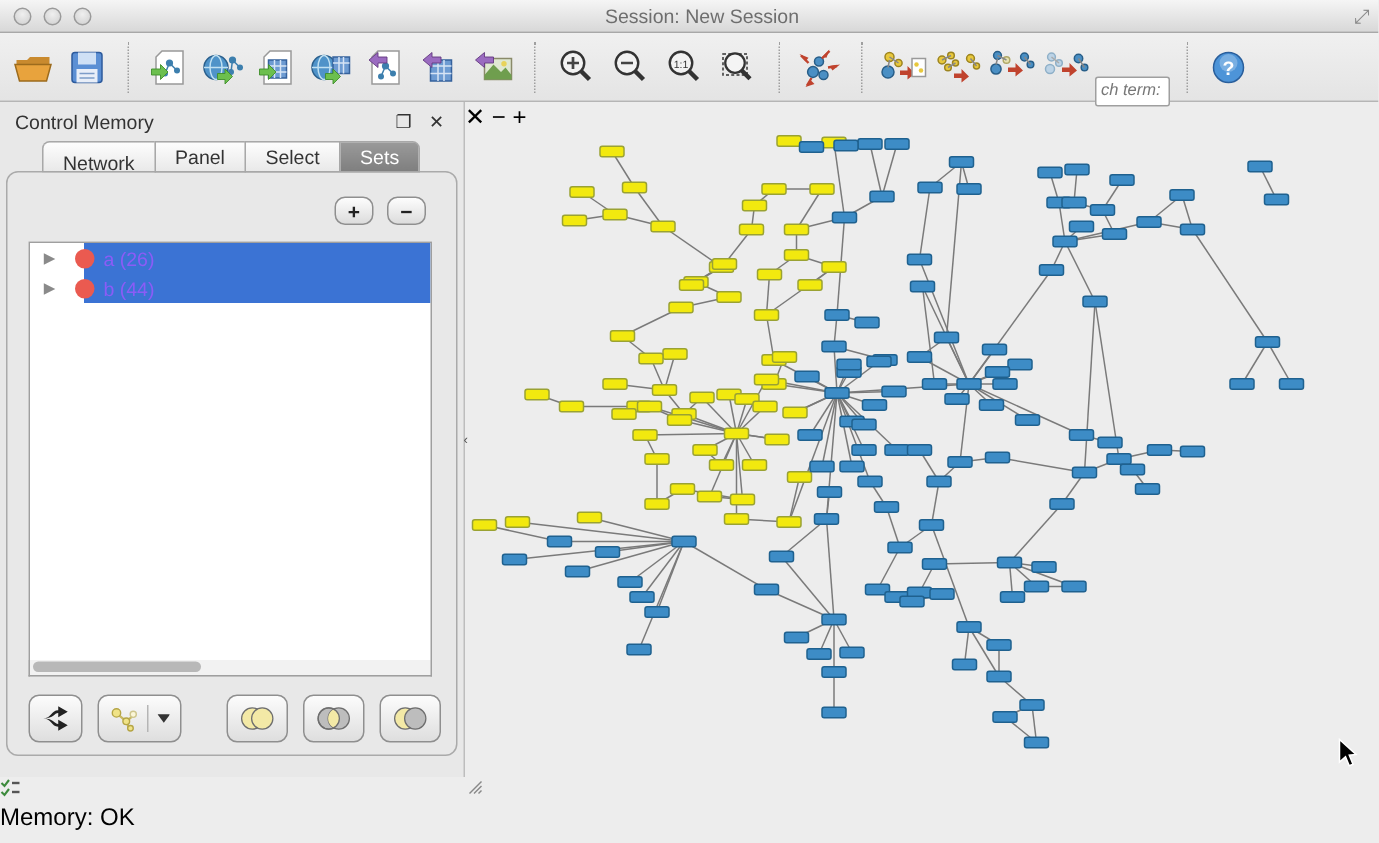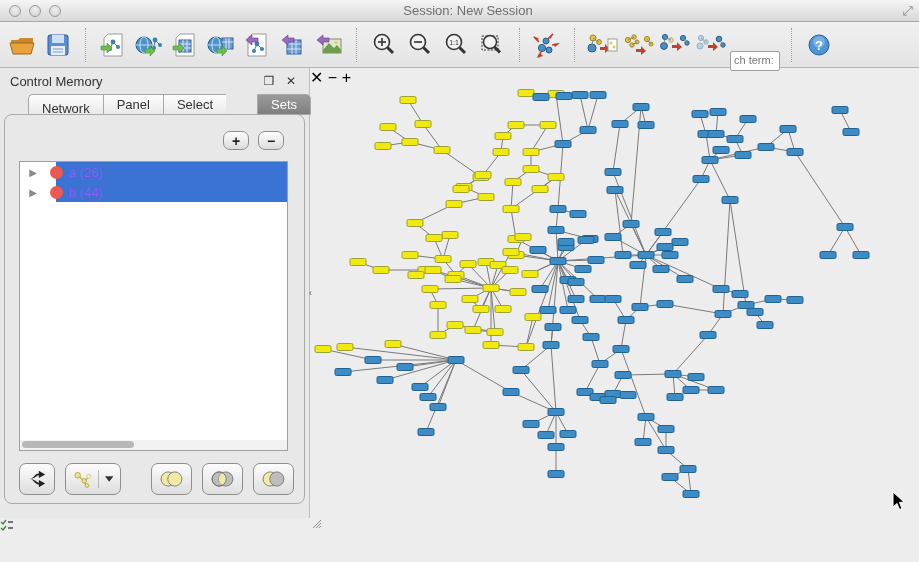--- a/index.html
+++ b/index.html
@@ -15,36 +15,36 @@
   .win-title { position:absolute; left:17px; right:0; text-align:center; font-size:13px; color:#6e6e6e; }
   .fullscreen { position:absolute; right:6px; top:3px; font-size:13px; color:#8a8a8a; }
 
   
   .toolbar { height:46px; background:linear-gradient(#f0f0f0,#e4e4e4); border-bottom:1px solid #b5b5b5;
     display:flex; align-items:center; padding:0 6px; gap:4px; }
   .tb-sep { width:1px; height:34px; border-left:1px dotted #9f9f9f; margin:0 7px; }
   .tb-btn { width:32px; height:34px; display:flex; align-items:center; justify-content:center; border-radius:4px; }
   .tb-btn svg { display:block; }
   .search-box { width:50px; height:20px; border:1px solid #9f9f9f; background:#fff; font-size:11px;
-    color:#777; padding:2px 3px; overflow:hidden; white-space:nowrap; border-radius:2px;margin-top:32px; }
+    font-style:italic; color:#777; padding:2px 3px; overflow:hidden; white-space:nowrap; border-radius:2px;margin-top:32px; }
 
   
   .main { display:flex; height:450px; }
 
   
   .control-panel { width:310px; background:#e8e8e8; position:relative; border-right:1px solid #bdbdbd; }
   .cp-header { height:26px; display:flex; align-items:center; padding:0 10px; }
   .cp-title { font-size:13px; color:#333; flex:1; }
   .cp-float, .cp-close { width:16px; text-align:center; font-size:12px; color:#333; margin-left:6px; }
   .tabs { display:flex; margin-left:28px; height:21px; position:relative; z-index:2; }
   .tab { padding:2px 13px; font-size:13px; color:#333; background:linear-gradient(#fdfdfd,#e9e9e9);
     border:1px solid #a8a8a8; border-right:none; display:flex; align-items:center; gap:4px;flex-direction:column; }
   .tab:first-child { border-radius:5px 0 0 0; }
   .tab:last-child { border-right:1px solid #a8a8a8; border-radius:0 5px 0 0; }
-  .tab.active { background:linear-gradient(#9a9a9a,#7f7f7f); color:#fff;margin-left:31px; }
+  .tab.active { background:linear-gradient(#9a9a9a,#7f7f7f); color:#fff; }
   .tab-content { position:absolute; left:4px; right:4px; top:46px; bottom:14px; background:#e8e8e8;
     border:1px solid #aaa; border-radius:8px; }
   .pm-row { position:absolute; top:16px; right:20px; display:flex; gap:9px; }
   .pm-btn { width:26px; height:19px; border:1px solid #8f8f8f; border-radius:7px;
     background:linear-gradient(#fdfdfd,#dcdcdc); font-size:14px; font-weight:bold; color:#222;
     display:flex; align-items:center; justify-content:center; line-height:1; }
   .sets-list { position:absolute; left:14px; right:16px; top:46px; bottom:52px; background:#fff;
     border:1px solid #9f9f9f; overflow:hidden; }
   .set-row { height:20px; display:flex; align-items:center; position:relative; font-size:13px; color:#000; }
   .set-row .expander { width:26px; text-align:center; color:#8a8a8a; font-size:10px; z-index:2; }
@@ -823,13 +823,17 @@
 
 <div class="statusbar">
   <div class="status-task">
     <svg width="14" height="14" viewBox="0 0 14 14">
       <path d="M1 4 L3 6 L6 2" fill="none" stroke="#3c8a3c" stroke-width="1.4"></path>
       <line x1="8" y1="4" x2="13" y2="4" stroke="#555" stroke-width="1.6"></line>
       <path d="M1 10 L3 12 L6 8" fill="none" stroke="#3c8a3c" stroke-width="1.4"></path>
       <line x1="8" y1="10" x2="13" y2="10" stroke="#555" stroke-width="1.6"></line>
     </svg>
   </div>
+  <div class="memory-pill">
+    <span>Memory: OK</span>
+    <span class="mem-dot"></span>
+  </div>
 </div>
 
 </body></html>

